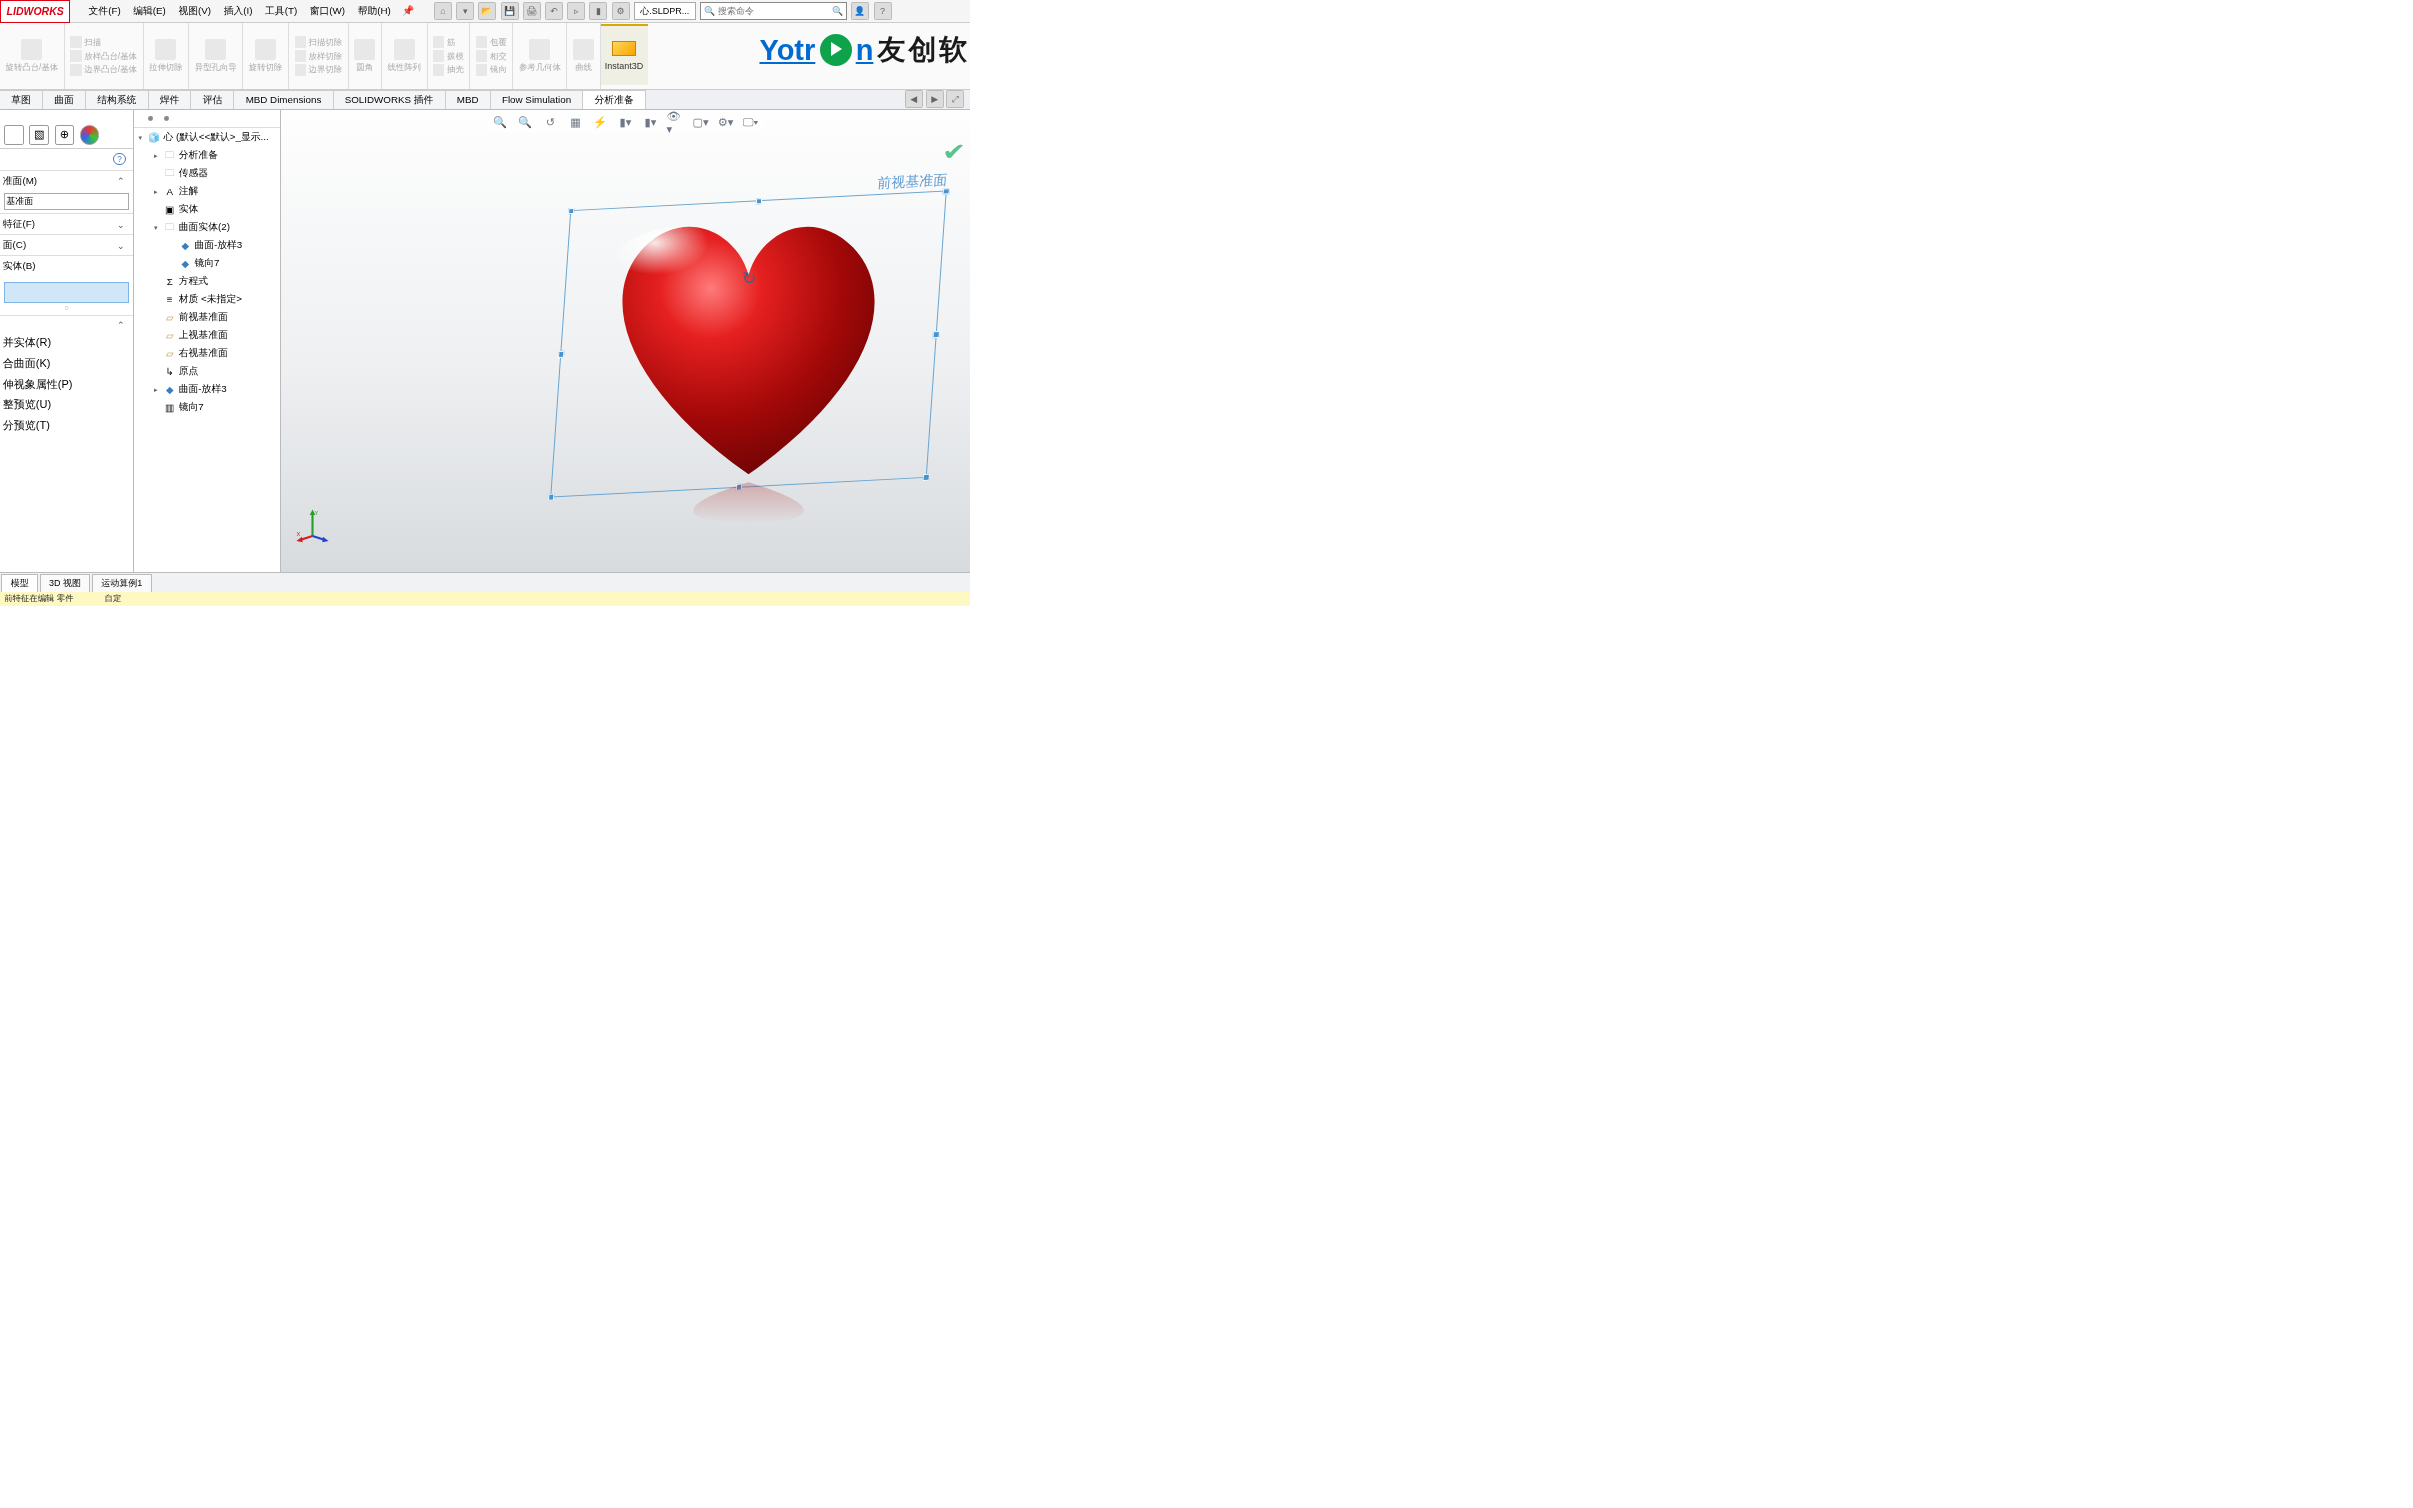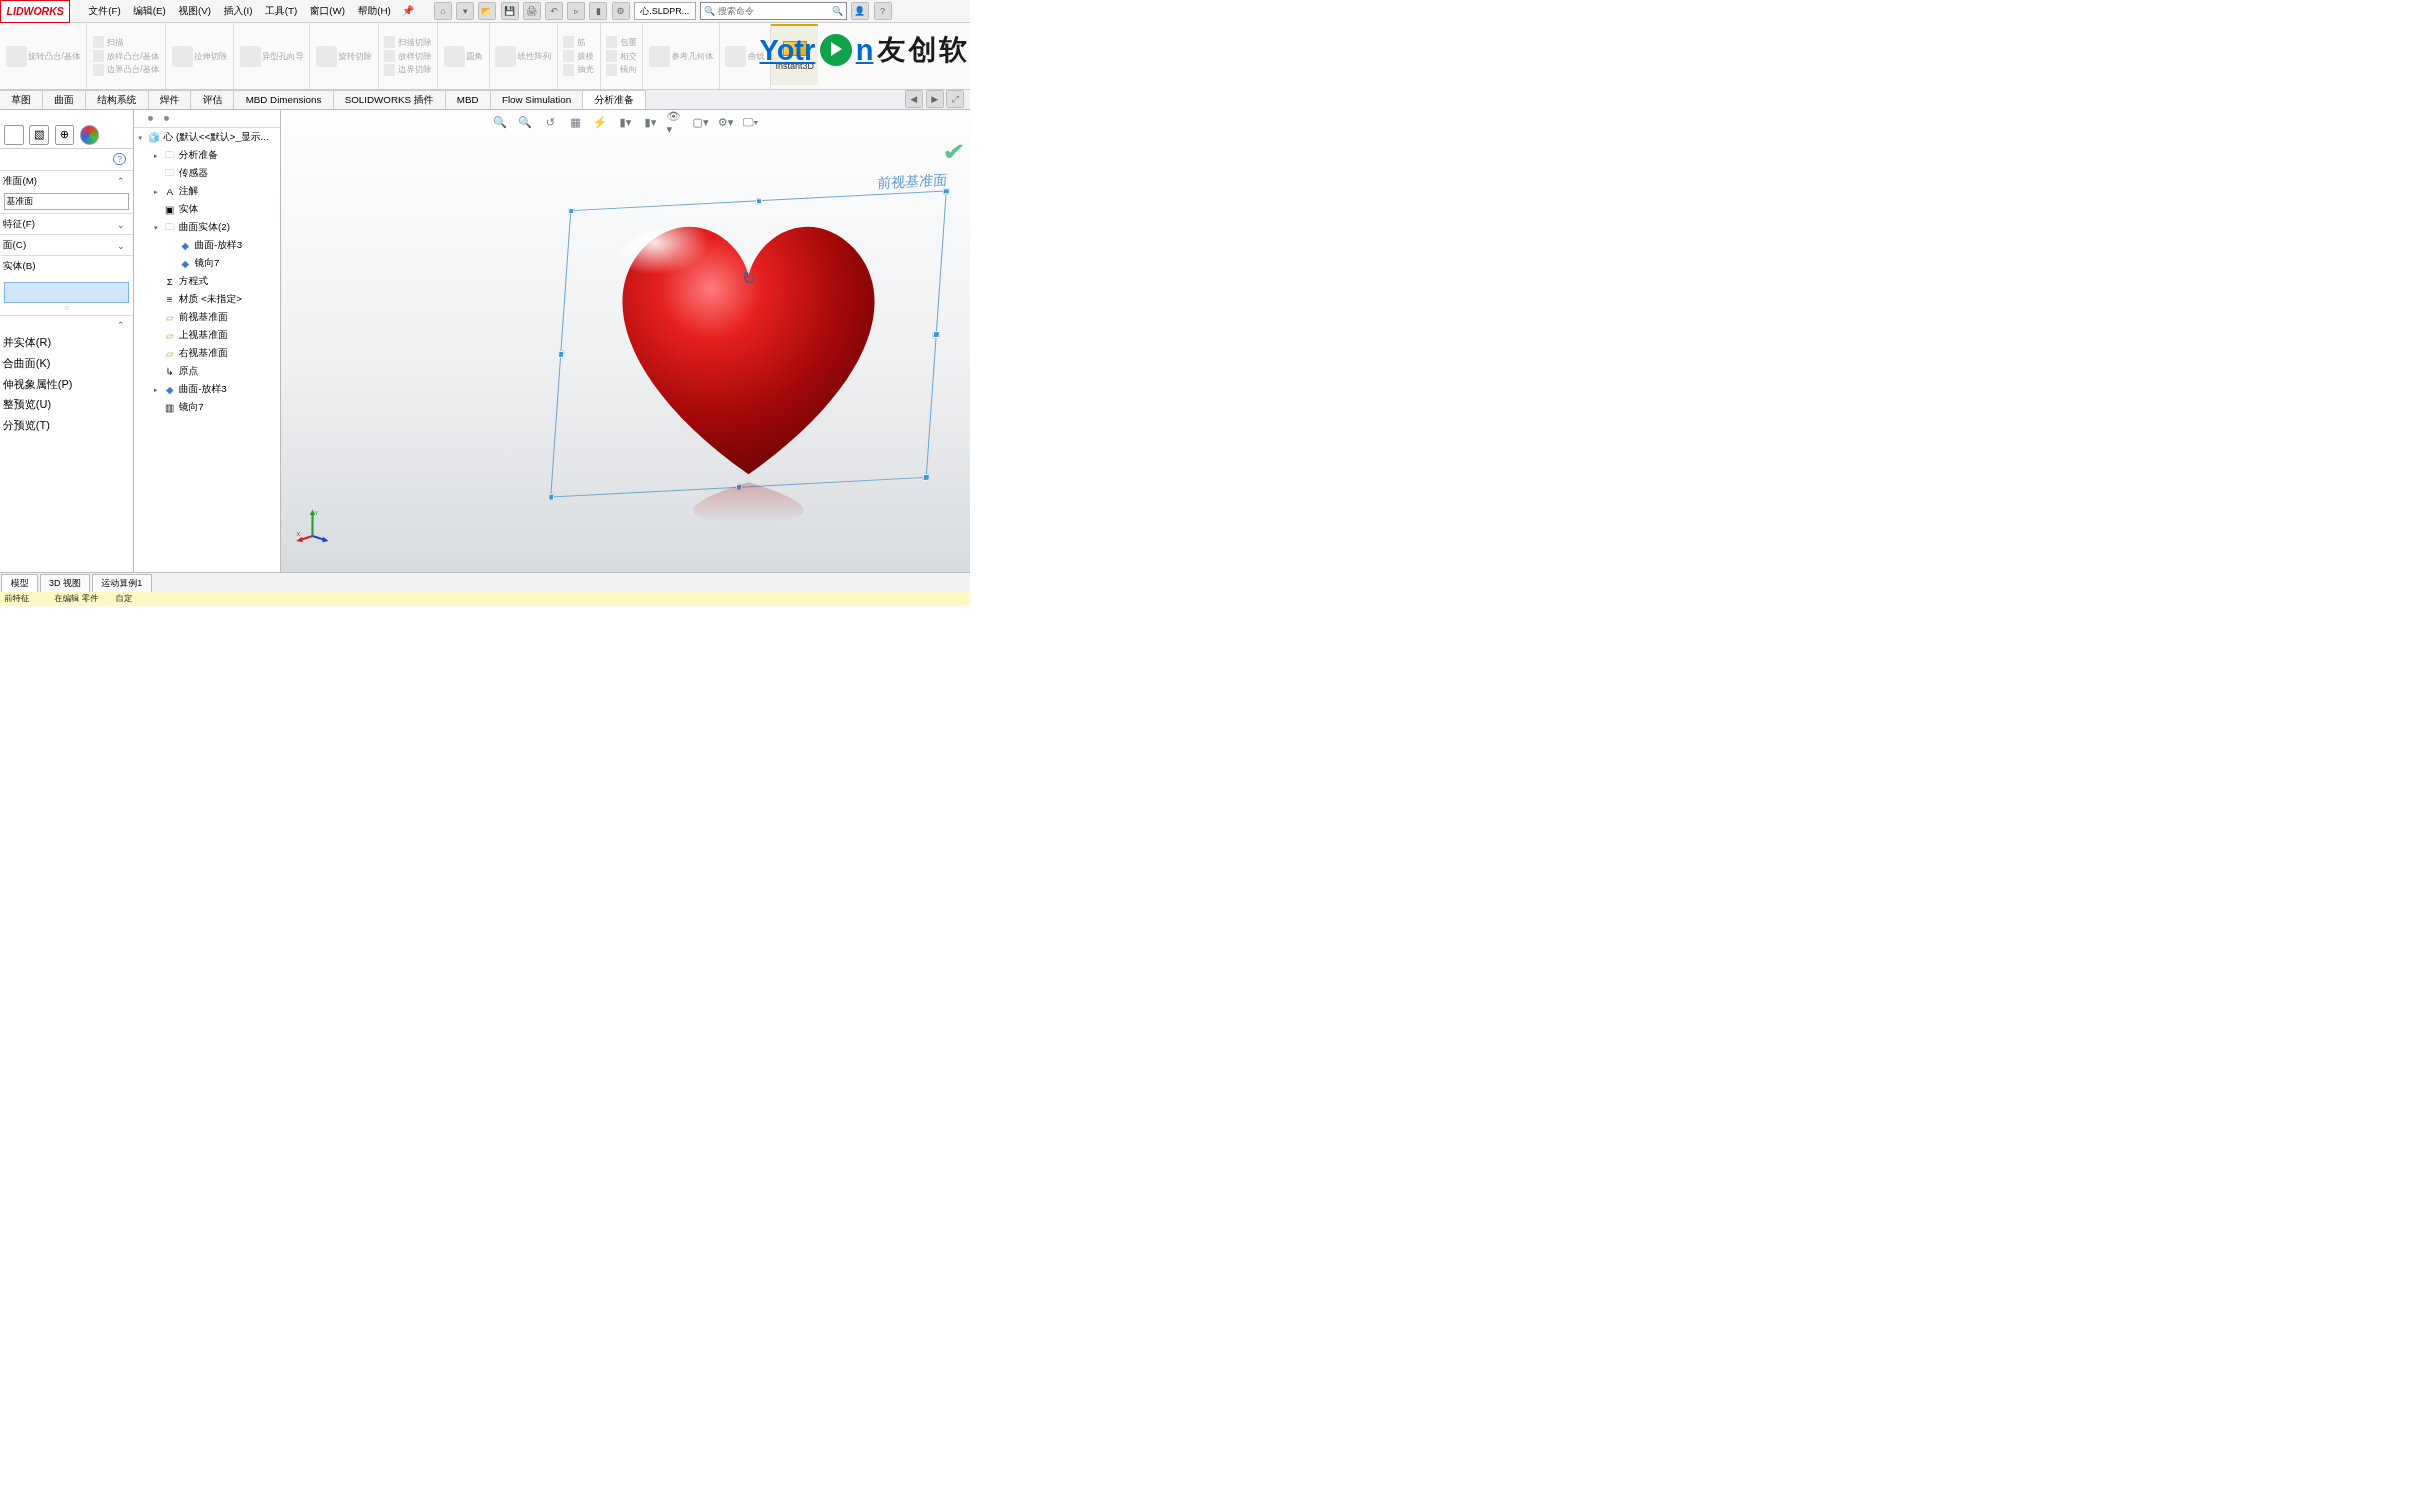--- a/index.html
+++ b/index.html
@@ -14,21 +14,21 @@
 .pin { padding: 2.8px; color: #4a7ac6; }
 .right-icons { margin-left: 17px; display: flex; gap: 4.2px; align-items: center; }
 .icon-btn { width: 18px; height: 18px; background: #ddd; border: 0.7px solid #bbb; display: flex; align-items: center; justify-content: center; font-size: 9px; color: #666; border-radius: 1.4px; }
 .file-tag { background: #fff; border: 0.7px solid #aaa; padding: 1.4px 5.6px; font-size: 9px; }
 .search-box { background: #fff; border: 0.7px solid #888; width: 147px; height: 18px; display: flex; align-items: center; padding: 0 2.8px; font-size: 9px; color: #888; }
 .search-box input { border: none; outline: none; width: 100%; font-size: 9px; color: #333; }
 
 
 .ribbon { height: 67px; background: #fafafa; border-bottom: 0.7px solid #ccc; display: flex; }
 .ribbon-group { border-right: 0.7px solid #ddd; padding: 2.8px 5.6px; display: flex; flex-direction: column; gap: 2.8px; justify-content: center; }
-.ribbon-btn-v { display: flex; align-items: center; gap: 1.4px; font-size: 8.4px; color: #aaa; }
+.ribbon-btn-v { display: flex; flex-direction: column; align-items: center; gap: 1.4px; font-size: 8.4px; color: #aaa; }
 .ribbon-btn-v .ico { width: 21px; height: 21px; background: #e8e8e8; border-radius: 2.1px; }
 .ribbon-btn-h { display: flex; align-items: center; gap: 2.8px; font-size: 8.4px; color: #aaa; }
 .ribbon-btn-h .ico { width: 11.2px; height: 11.2px; background: #e8e8e8; }
 .instant3d { width: 47px; height: 61px; background: #efefe4; border-top: 2.1px solid #d8aa00; display: flex; flex-direction: column; align-items: center; justify-content: center; font-size: 9px; color: #333; gap: 4.2px; margin: 1.4px 0; }
 .instant3d .ico { width: 24px; height: 15.4px; background: linear-gradient(135deg,#ffd75e,#f6a500); border: 0.7px solid #cb8400; }
 
 
 .tabs { height: 19.6px; background: #eef0f3; border-bottom: 0.7px solid #bbb; display: flex; }
 .tab { padding: 2.8px 11.2px; font-size: 9.8px; border-right: 0.7px solid #ccc; border-top: 0.7px solid #ccc; background: #f4f5f7; cursor: pointer; }
 .tab.active { background: #fff; }
@@ -483,18 +483,18 @@
 </div>
 
 <div class="bottom-tabs">
   <div class="btab active">模型</div>
   <div class="btab">3D 视图</div>
   <div class="btab">运动算例1</div>
 </div>
 
 <div class="statusbar">
   <span>前特征</span>
-  <span style="display:flex;gap:17px;margin-left:25px;">
+  <span style="display:flex;gap:31px;">
     <span>在编辑 零件</span>
     <span>自定</span>
   </span>
 </div>
 
 
 </body></html>

